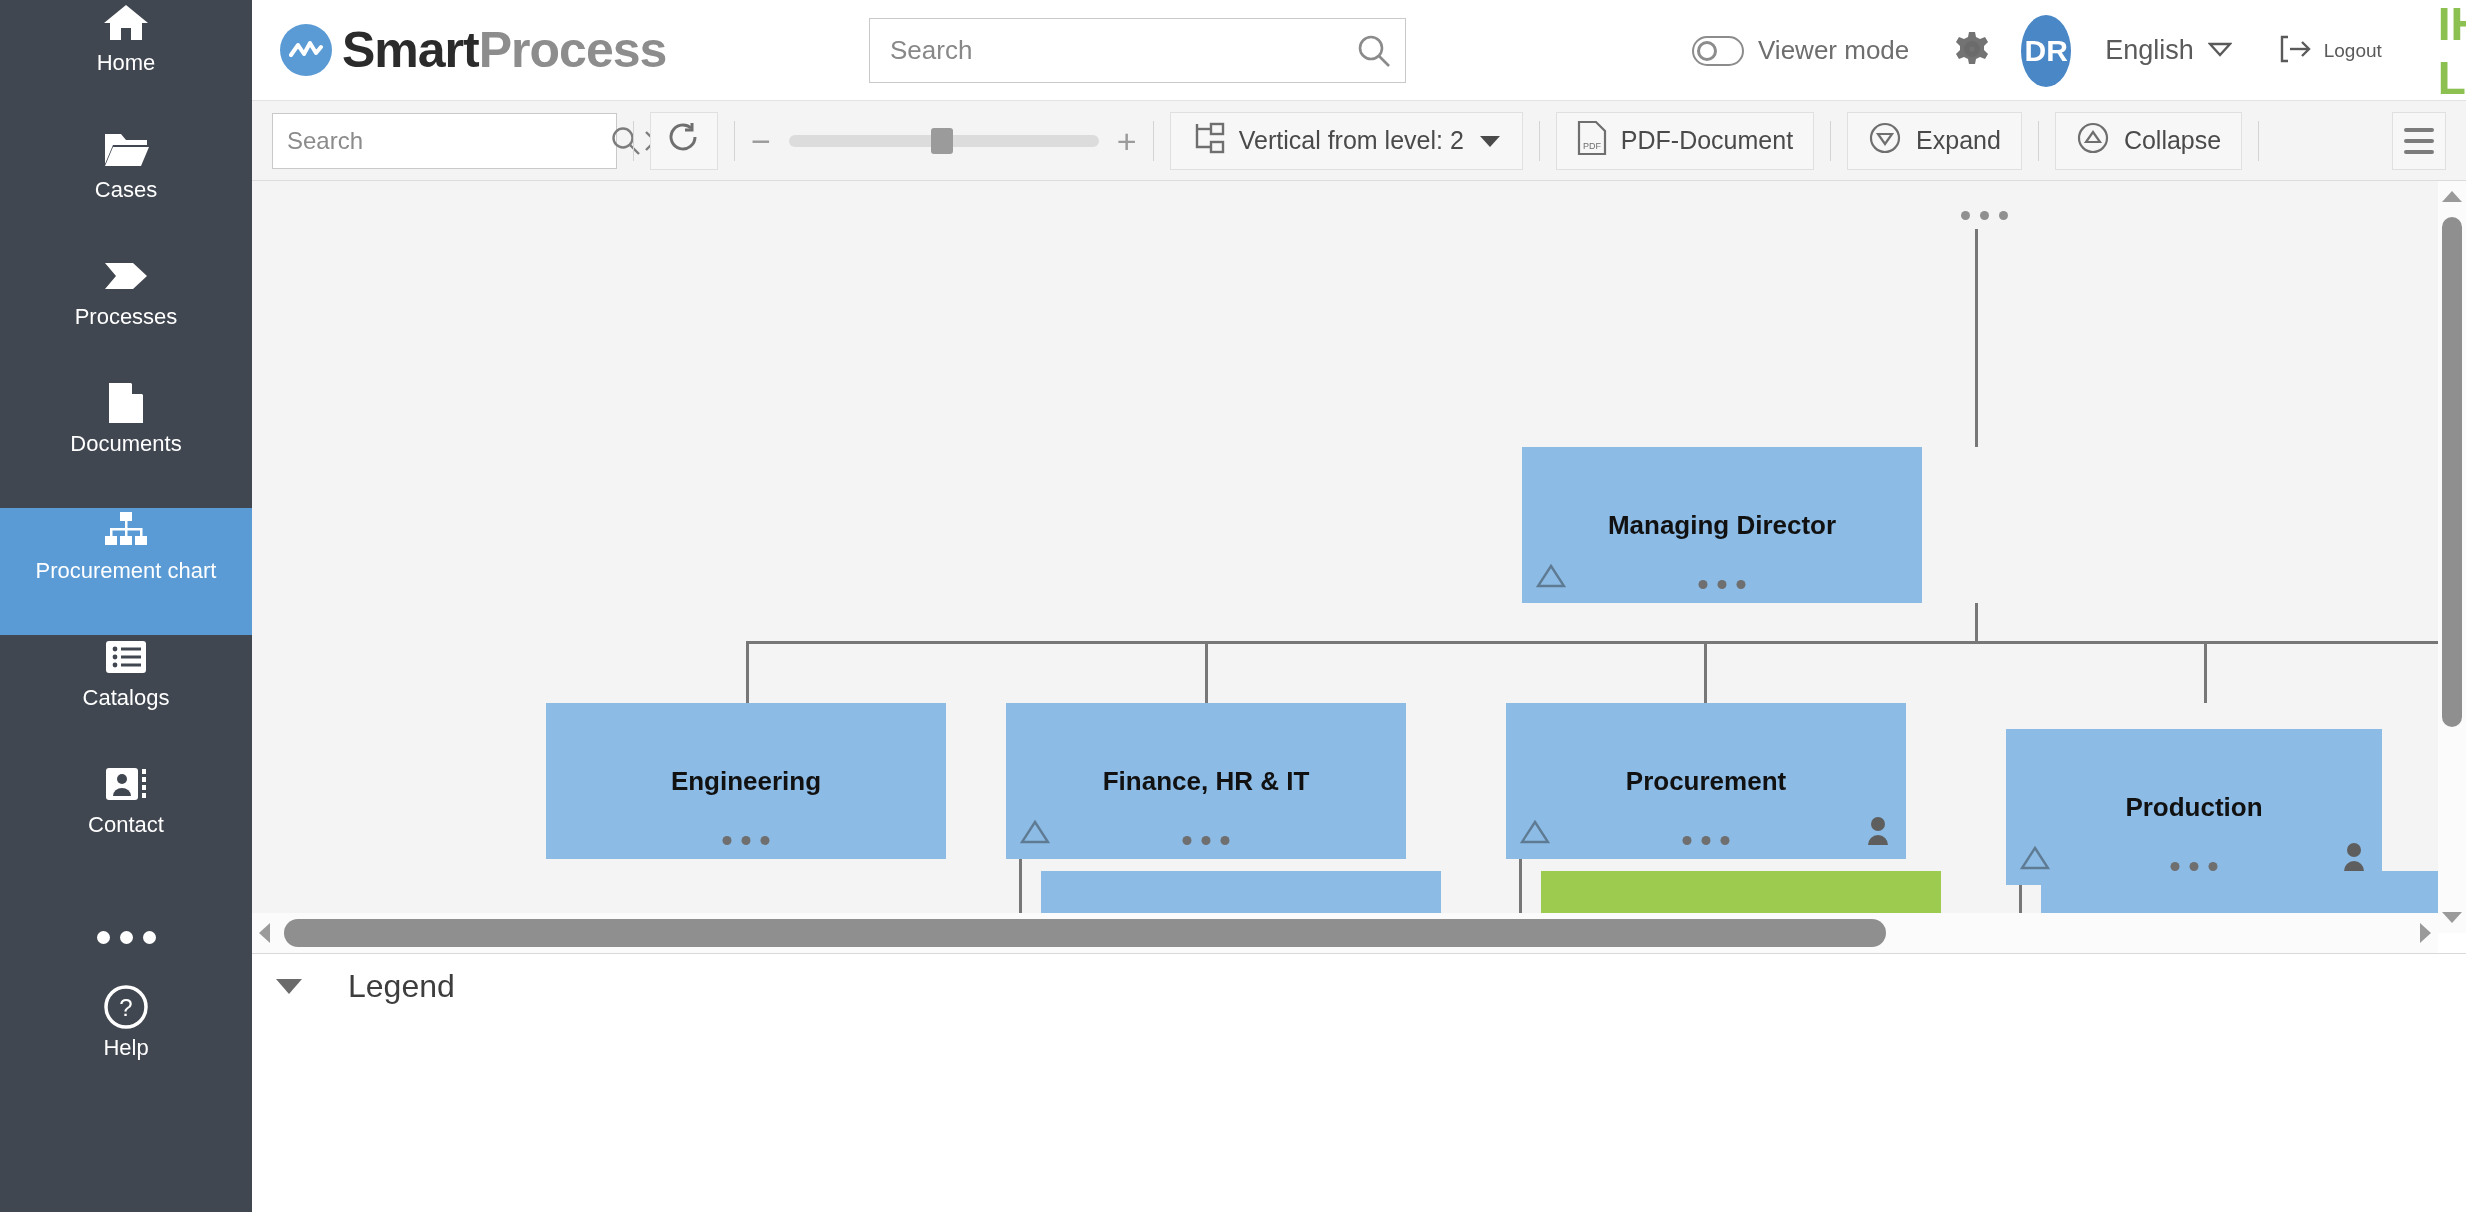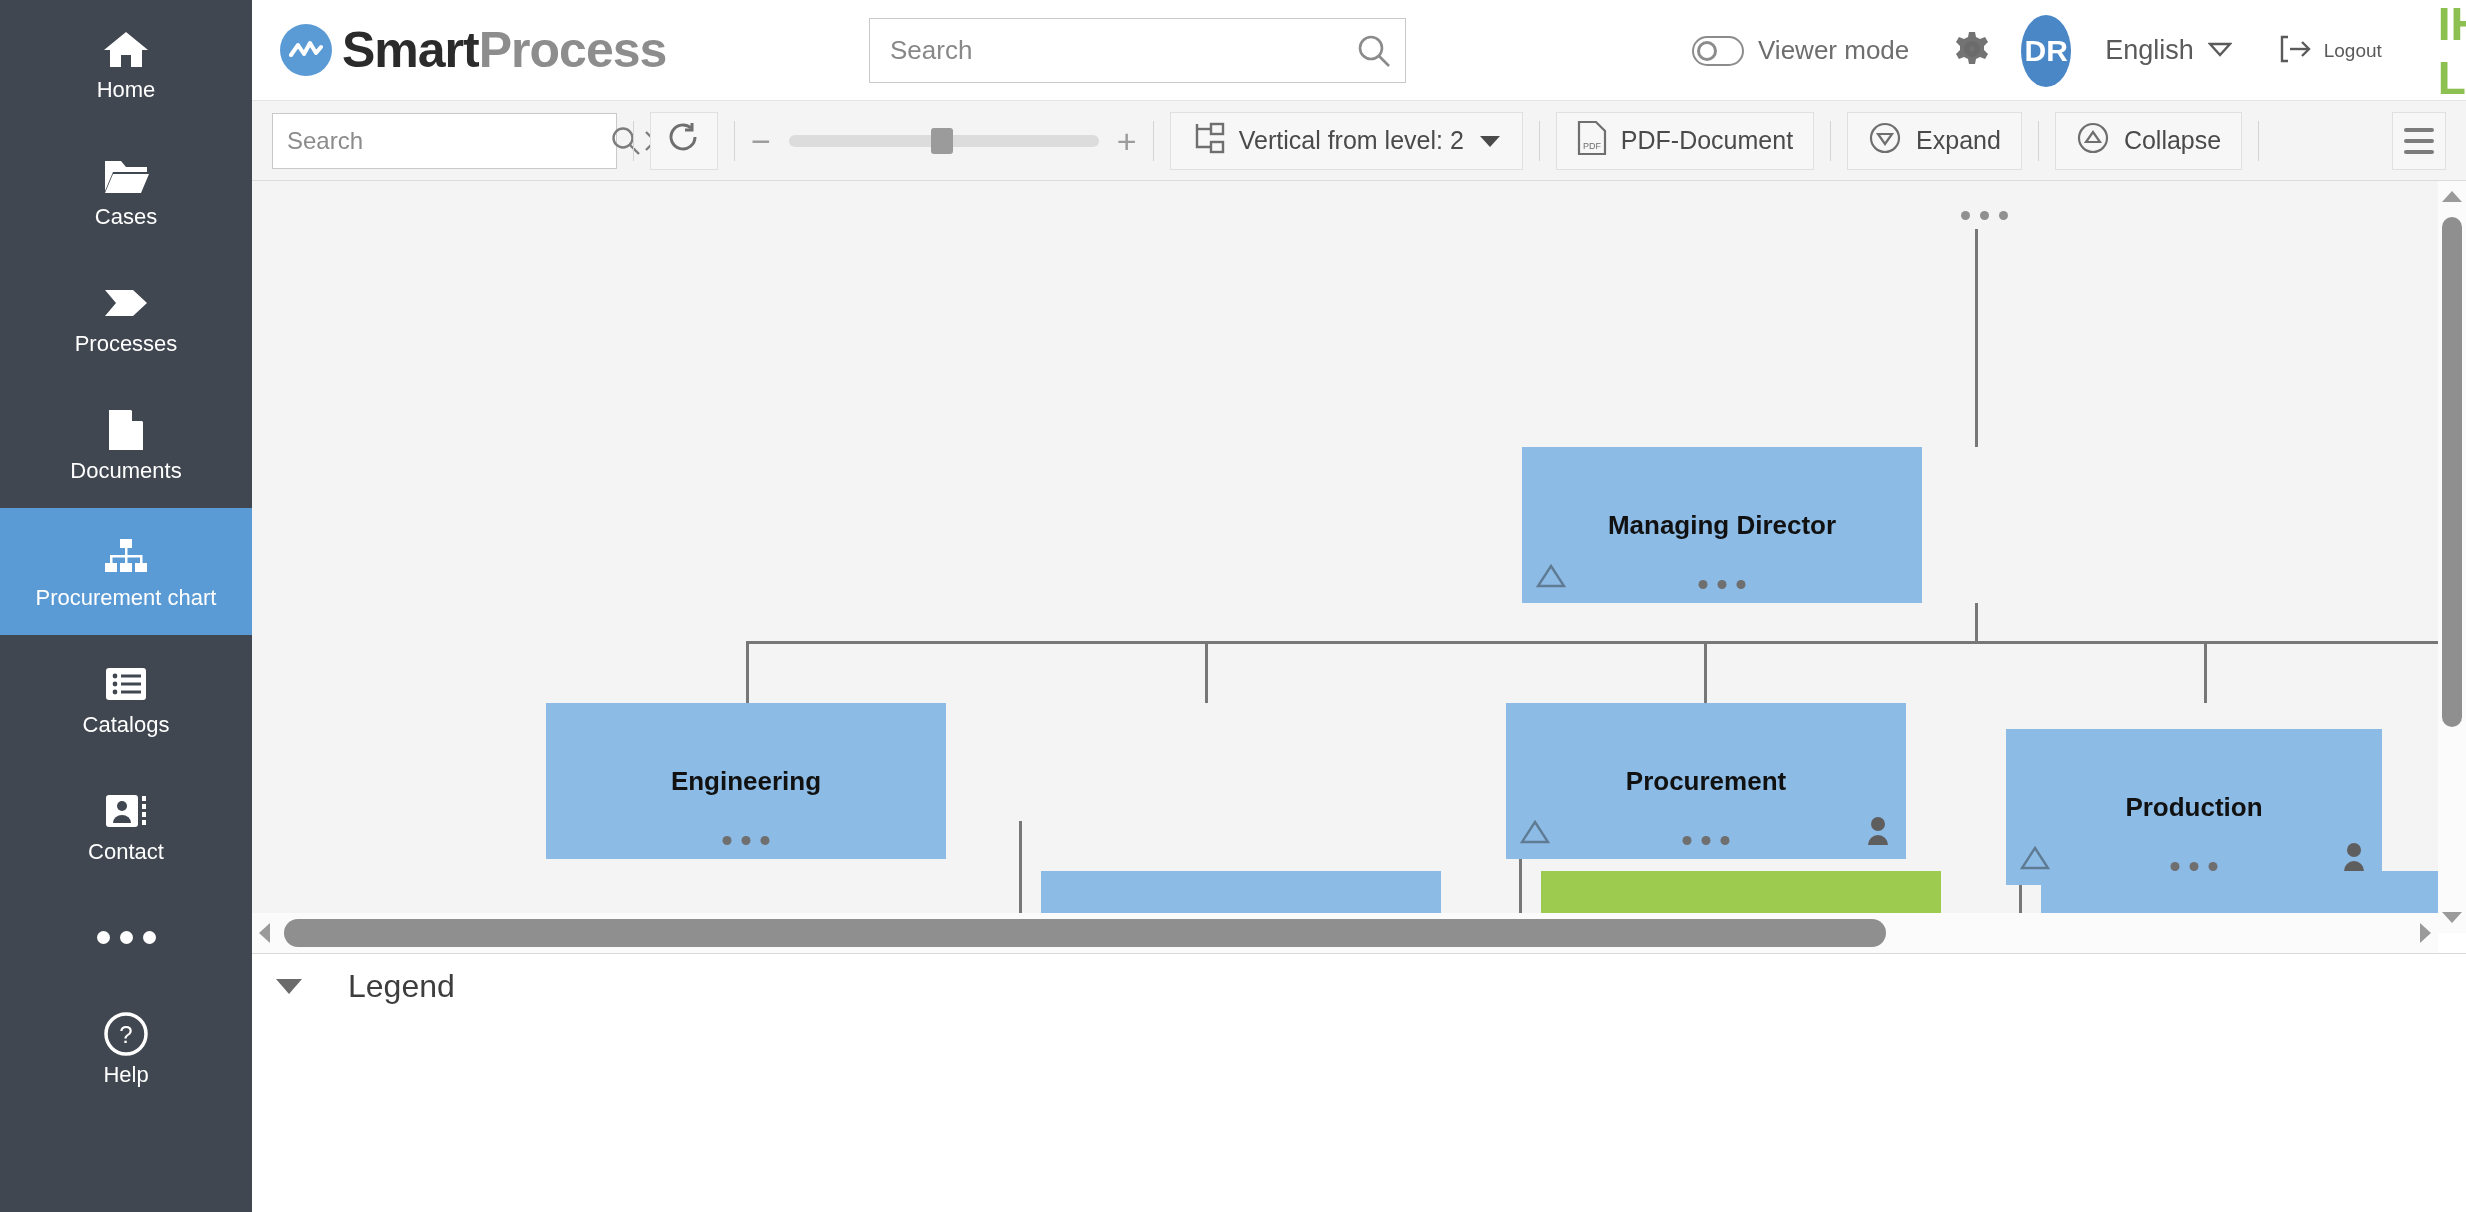--- a/index.html
+++ b/index.html
@@ -10,21 +10,21 @@
   }
   #app{ position:relative; width:2466px; height:1212px; }
 
   
   #sidebar{
     position:absolute; left:0; top:0; width:252px; height:1212px;
     background:#414750; color:#fff;
   }
   .nav-item{
     position:relative; width:252px; height:127px;
-    display:flex; flex-direction:column; align-items:center; justify-content:center;
+    display:flex; flex-direction:column; align-items:center; 
     gap:8px; cursor:pointer;
   }
   .nav-item.active{ background:#5b9bd5; }
   .nav-item .ico{ width:46px; height:44px; display:flex; align-items:center; justify-content:center; }
   .nav-item .ico svg{ display:block; }
   .nav-label{ font-size:22px; line-height:1; color:#ffffff; white-space:nowrap; }
   .nav-dots{ width:252px; height:96px; display:flex; align-items:center; justify-content:center; gap:10px; cursor:pointer;}
   .nav-dots i{ width:13px; height:13px; border-radius:50%; background:#fff; display:block;}
 
   
@@ -475,20 +475,33 @@
 
       <div class="node node-blue" style="left:294px; top:522px; width:400px; height:156px;">
         <span class="ttl">Engineering</span>
         <span class="n-dots">
             <i></i>
             <i></i>
             <i></i>
           </span>
       </div>
 
+      <div class="node node-blue" style="left:754px; top:522px; width:400px; height:156px;">
+        <span class="ttl">Finance, HR &amp; IT</span>
+        <span class="n-tri-svg">
+          <svg width="30" height="26" viewBox="0 0 30 26">
+              <path d="M15 3 L28 23 H2 Z" fill="none" stroke="#5f7b93" stroke-width="2.4"></path>
+            </svg>
+        </span>
+        <span class="n-dots">
+            <i></i>
+            <i></i>
+            <i></i>
+          </span>
+      </div>
 
       <div class="node node-blue" style="left:1254px; top:522px; width:400px; height:156px;">
         <span class="ttl">Procurement</span>
         <span class="n-tri-svg">
           <svg width="30" height="26" viewBox="0 0 30 26">
               <path d="M15 3 L28 23 H2 Z" fill="none" stroke="#5f7b93" stroke-width="2.4"></path>
             </svg>
         </span>
         <span class="n-dots">
             <i></i>

